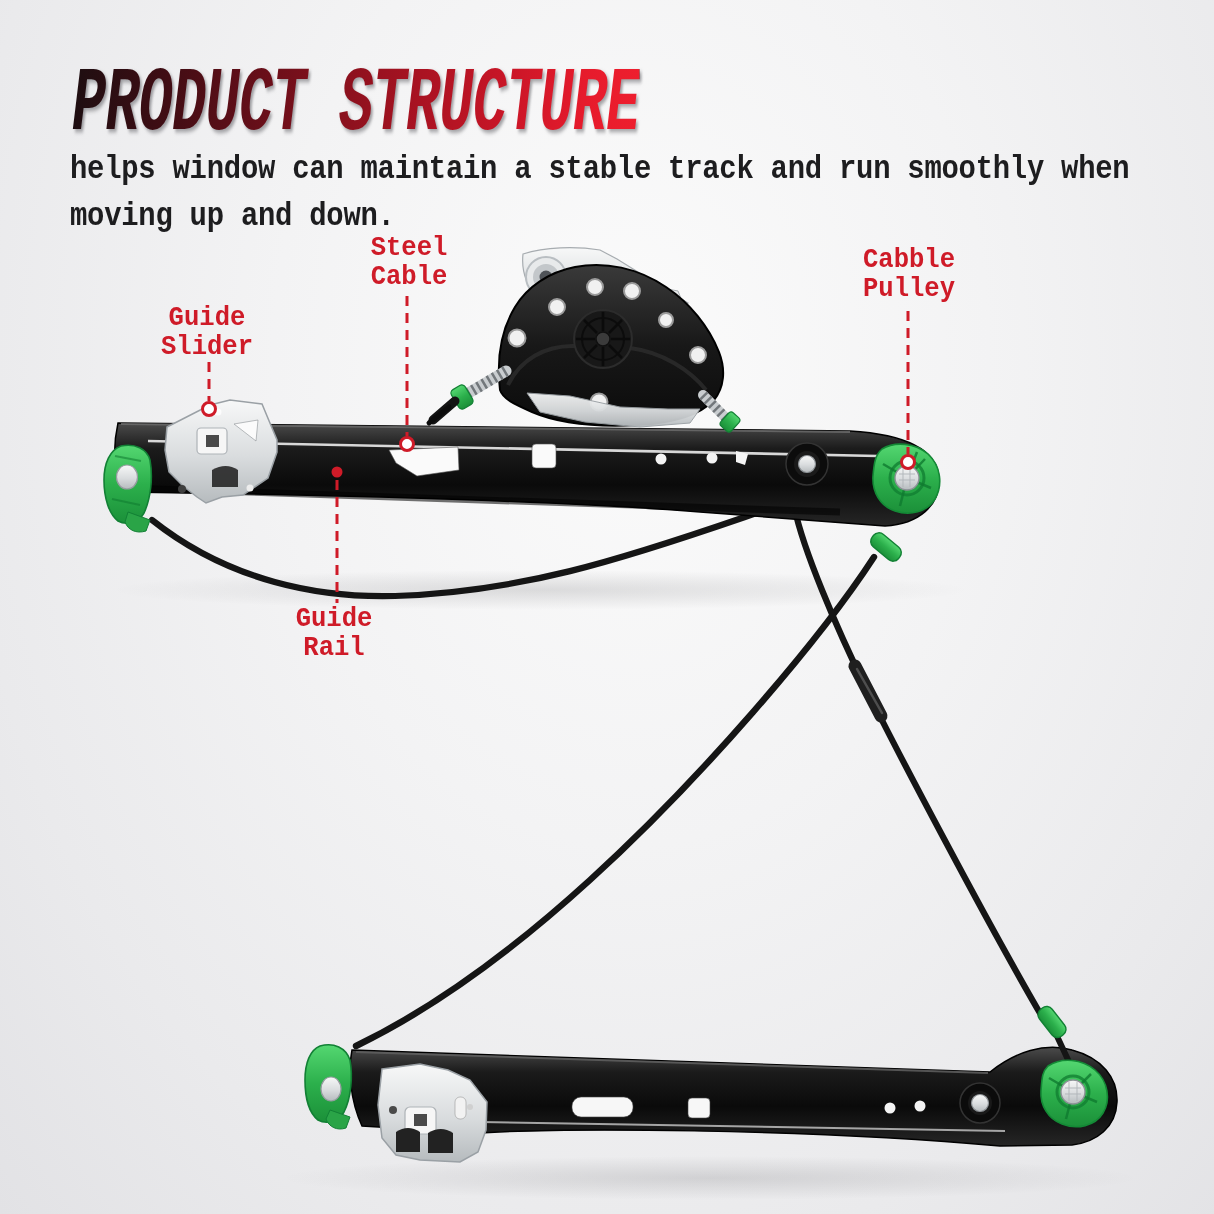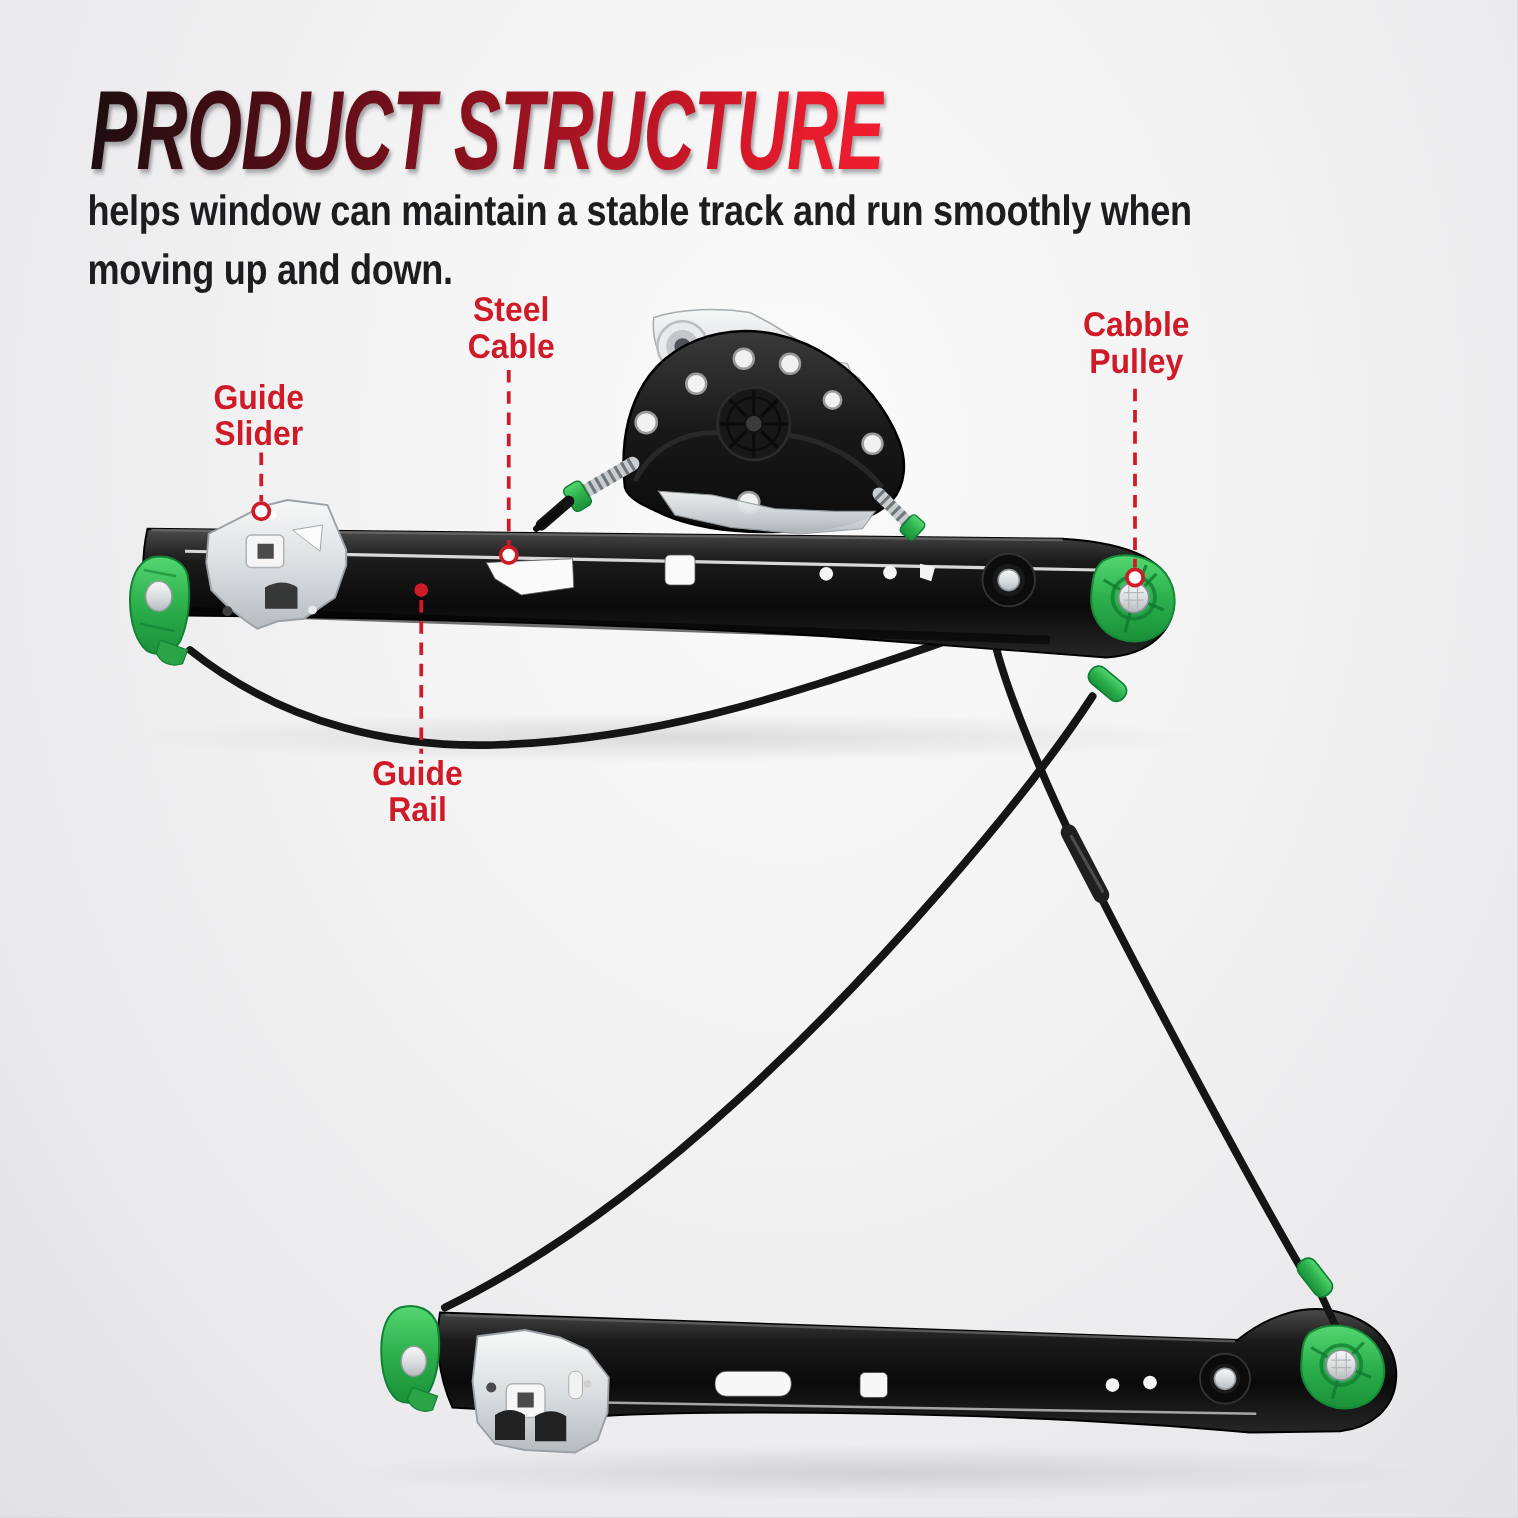--- a/index.html
+++ b/index.html
@@ -1,20 +1,20 @@
 <!DOCTYPE html>
 <html><head>
 <meta charset="utf-8">
 <title>Product Structure</title>
 <style>
   html,body{margin:0;padding:0;background:#d8d8da;}
   .stage{
     position:relative;width:1214px;height:1214px;overflow:hidden;
     background:radial-gradient(ellipse at 52% 30%, #fbfbfb 0%, #f3f3f4 40%, #eaeaec 75%, #e2e2e5 100%);
-    font-family:Liberation Sans, sans-serif;
+    font-family:Liberation Mono, monospace;
   }
   .title{
     position:absolute;left:72px;top:60px;margin:0;white-space:nowrap;
     font-size:90px;font-weight:bold;font-style:italic;line-height:1;letter-spacing:-1px;
     background:linear-gradient(92deg,#1d0e11 0%,#430d14 18%,#6e0f1a 36%,#9c1220 55%,#c41526 74%,#e61b2c 90%,#ee1e2e 100%);
     -webkit-background-clip:text;background-clip:text;color:transparent;
     transform:scaleX(.63);transform-origin:left top;
     filter:drop-shadow(3px 3px 2px rgba(90,90,95,.55));
   }
   .desc{

